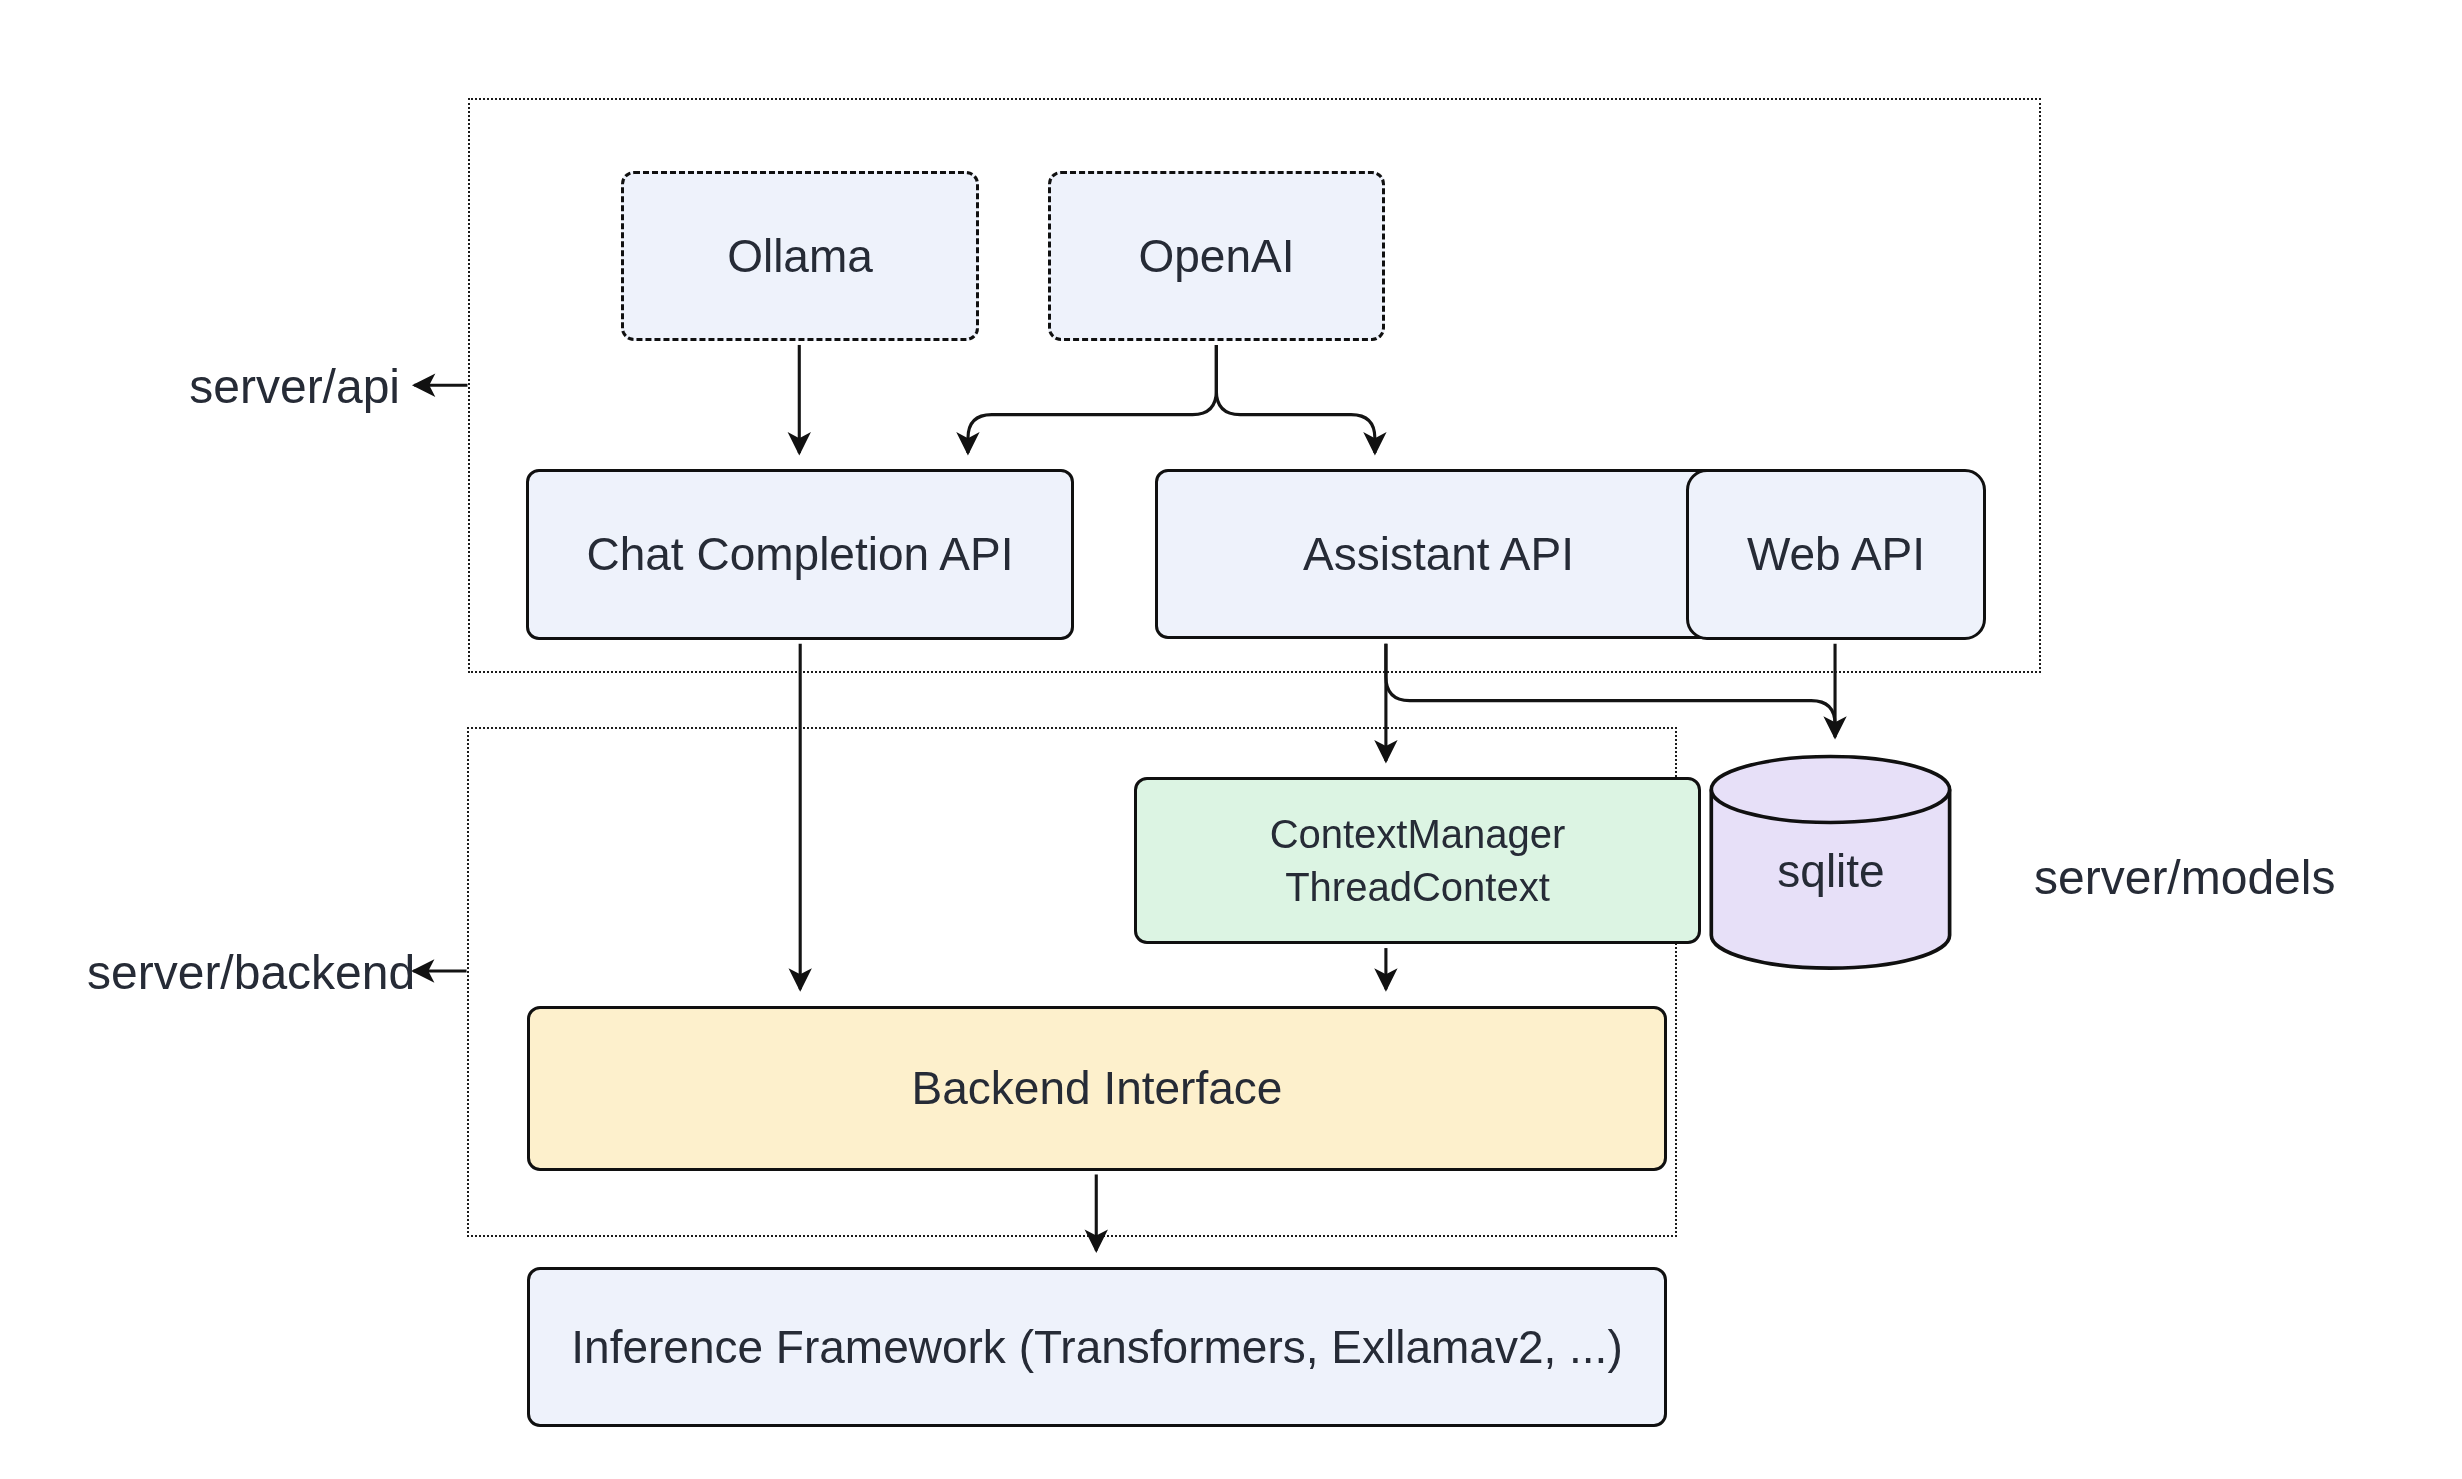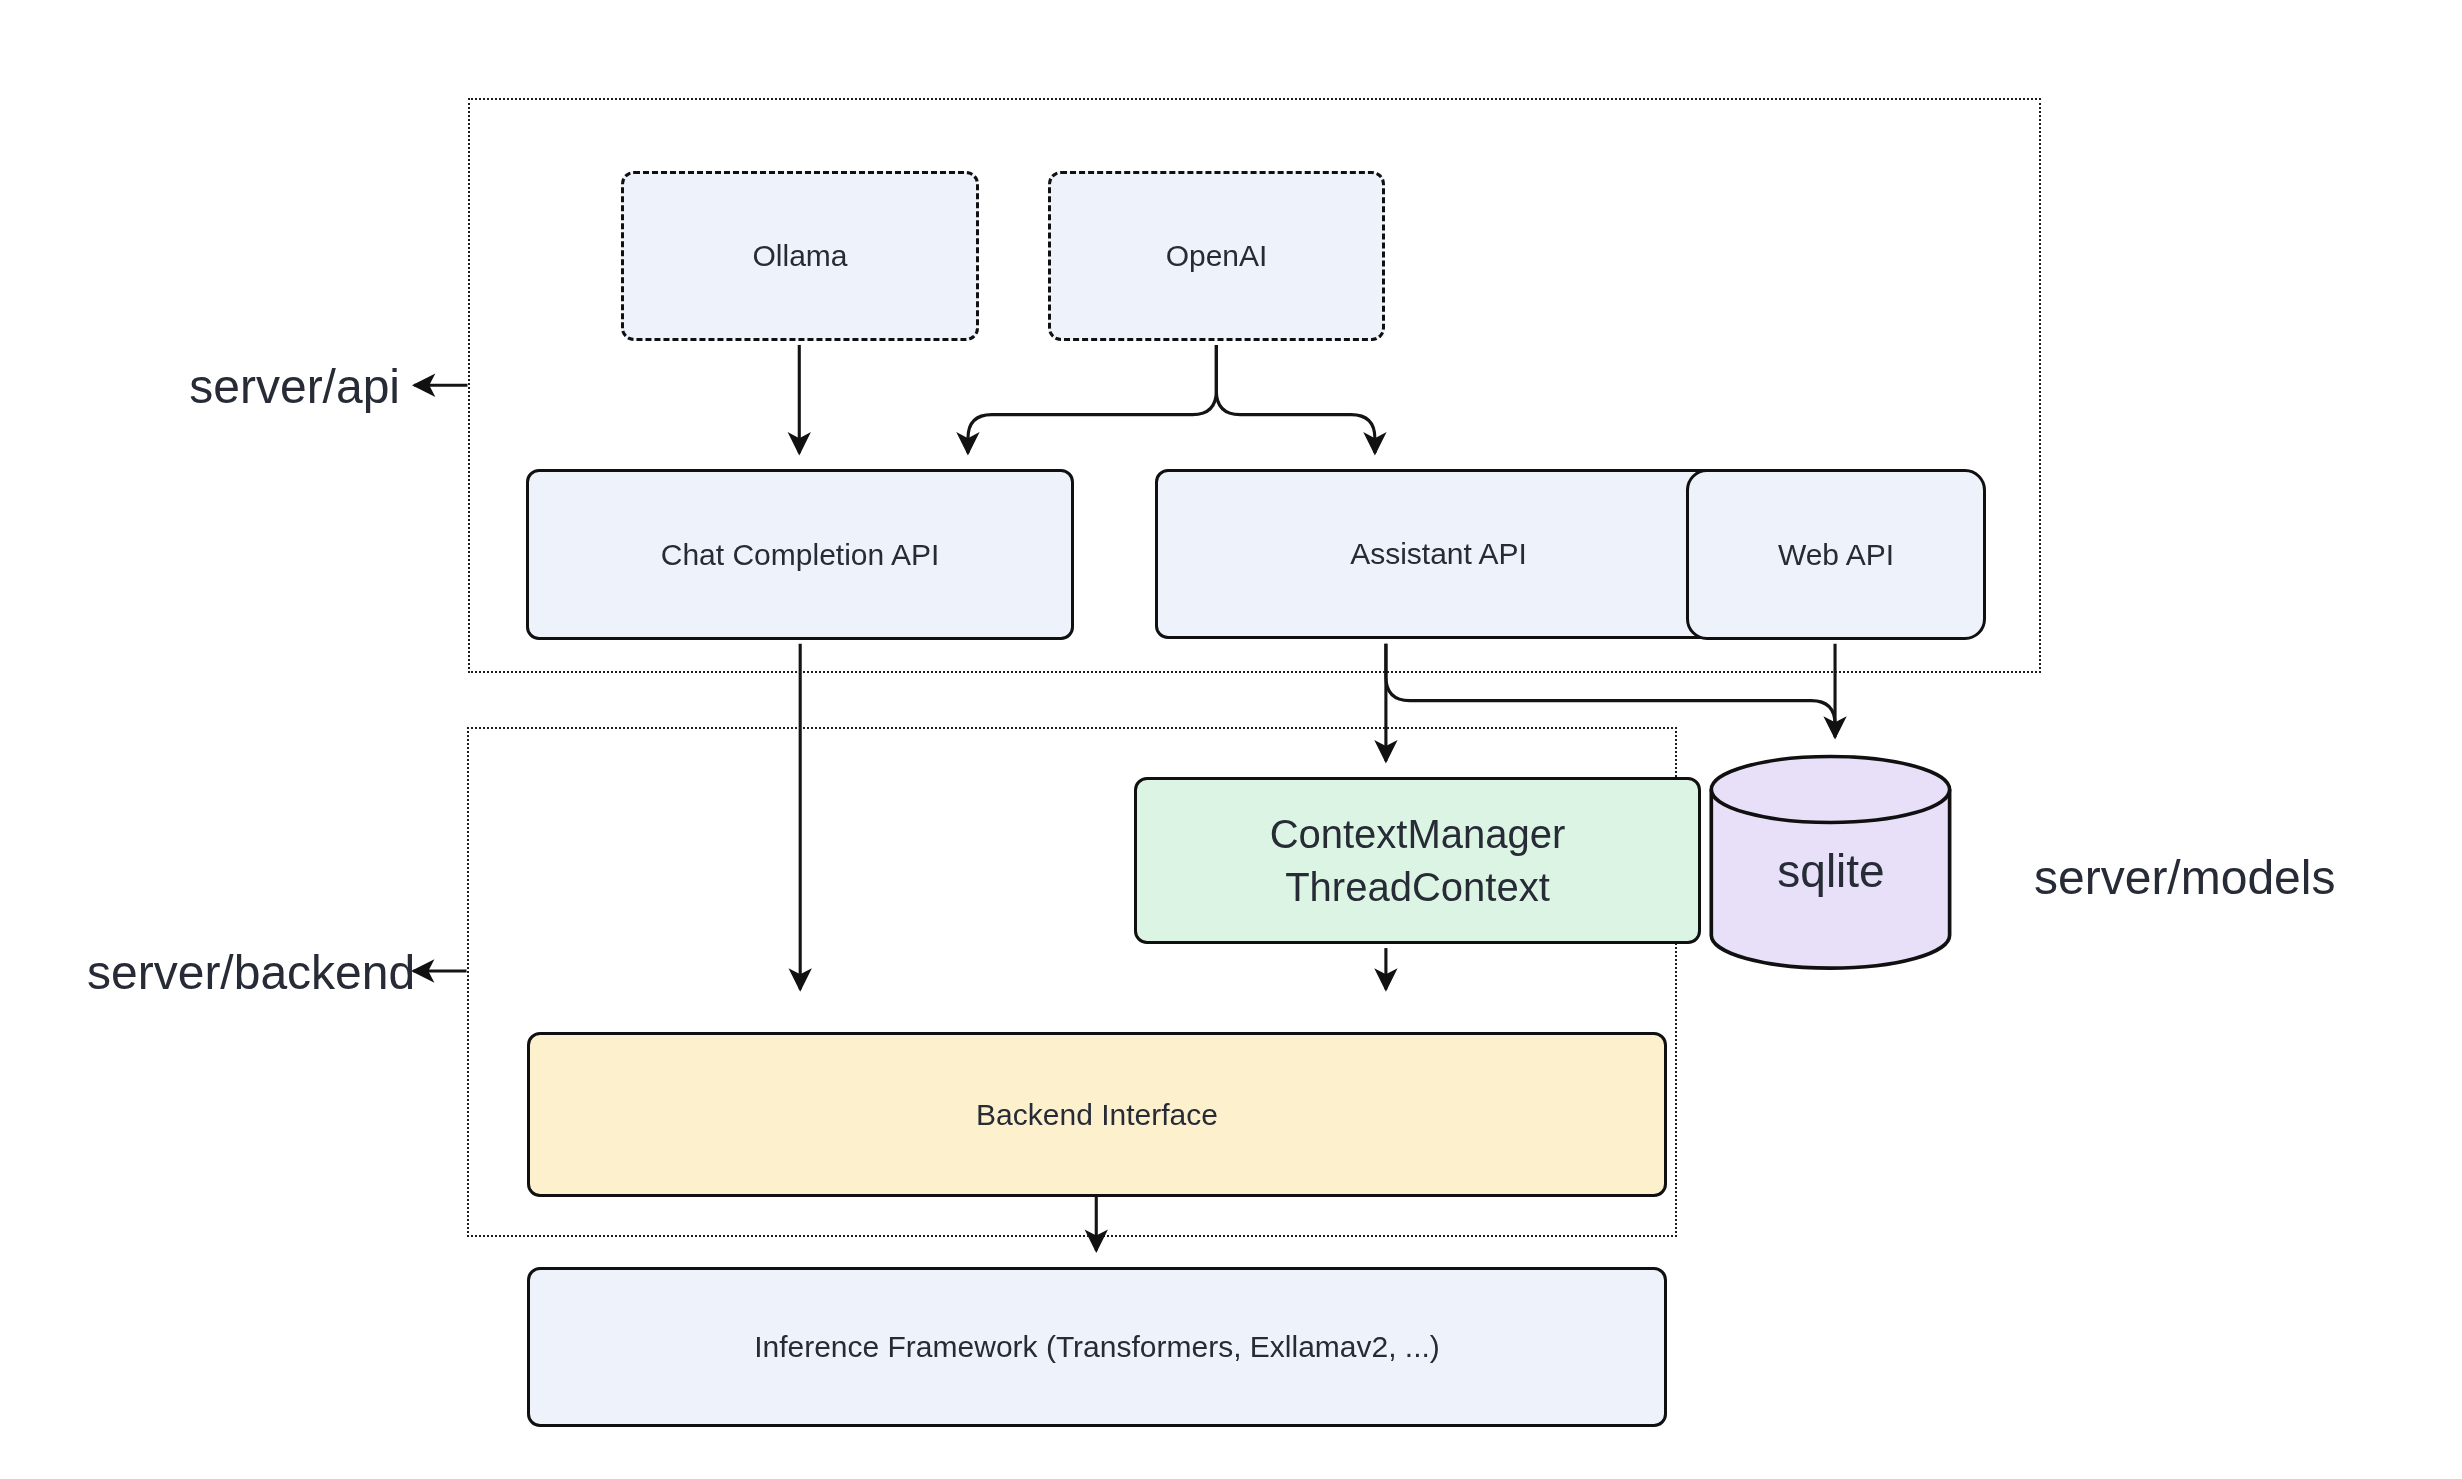--- a/index.html
+++ b/index.html
@@ -32,37 +32,37 @@
 
   
   .node {
     position: absolute;
     display: flex;
     align-items: center;
     justify-content: center;
     text-align: center;
     border: 3.7px solid #101010;
     border-radius: 13px;
-    font-size: 30px;
+    font-size: 46px;
     line-height: 1.32;
     z-index: 3;
     box-sizing: border-box;
   }
   .node.dashed { border-style: dashed; }
   .fill-blue   { background: #eef2fb; }
   .fill-green  { background: #dcf4e3; }
   .fill-yellow { background: #fdf0cc; }
 
   .node-ollama     { left: 621px;  top: 171px;  width: 358px;  height: 170px; }
   .node-openai     { left: 1048px; top: 171px;  width: 337px;  height: 170px; }
   .node-chat       { left: 526px;  top: 469px;  width: 548px;  height: 171px; }
   .node-assistant  { left: 1155px; top: 469px;  width: 567px;  height: 170px; }
   .node-webapi     { left: 1686px; top: 469px;  width: 300px;  height: 171px; border-radius: 21px; }
   .node-context    { left: 1103px; top: 777px;  width: 567px;  height: 167px; font-size: 40px; margin-left: 31px; }
-  .node-backendif  { left: 527px;  top: 1006px; width: 1140px; height: 165px; margin-top: 26px; }
+  .node-backendif  { left: 527px;  top: 1006px; width: 1140px; height: 165px; }
   .node-inference  { left: 527px;  top: 1267px; width: 1140px; height: 160px; }
 
   
   .cyl-label {
     position: absolute;
     left: 1712px; top: 807px; width: 238px; height: 128px;
     display: flex; align-items: center; justify-content: center;
     font-size: 46px;
     z-index: 4;
   }

